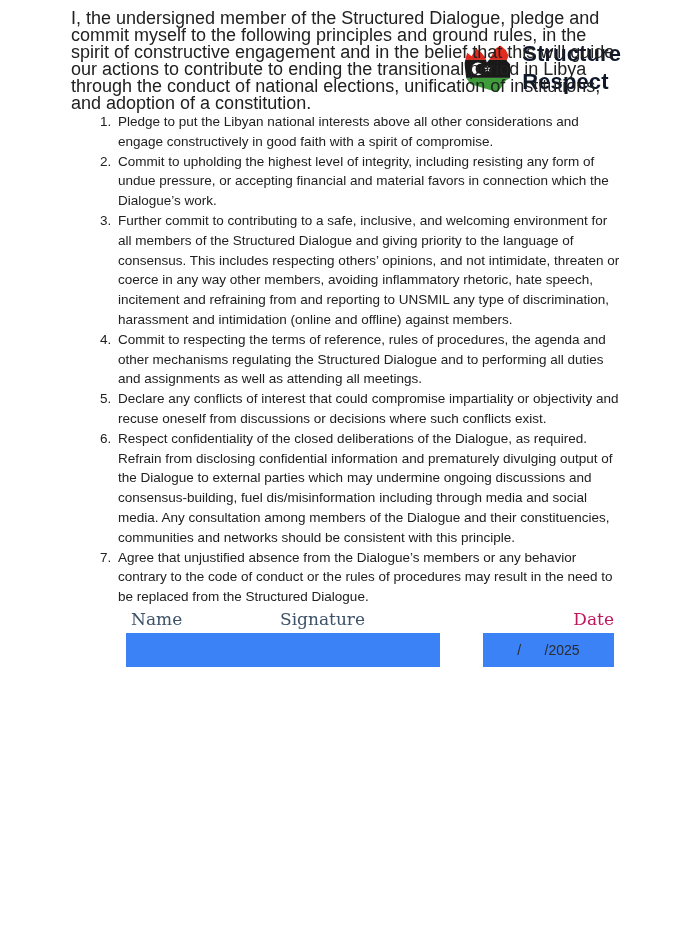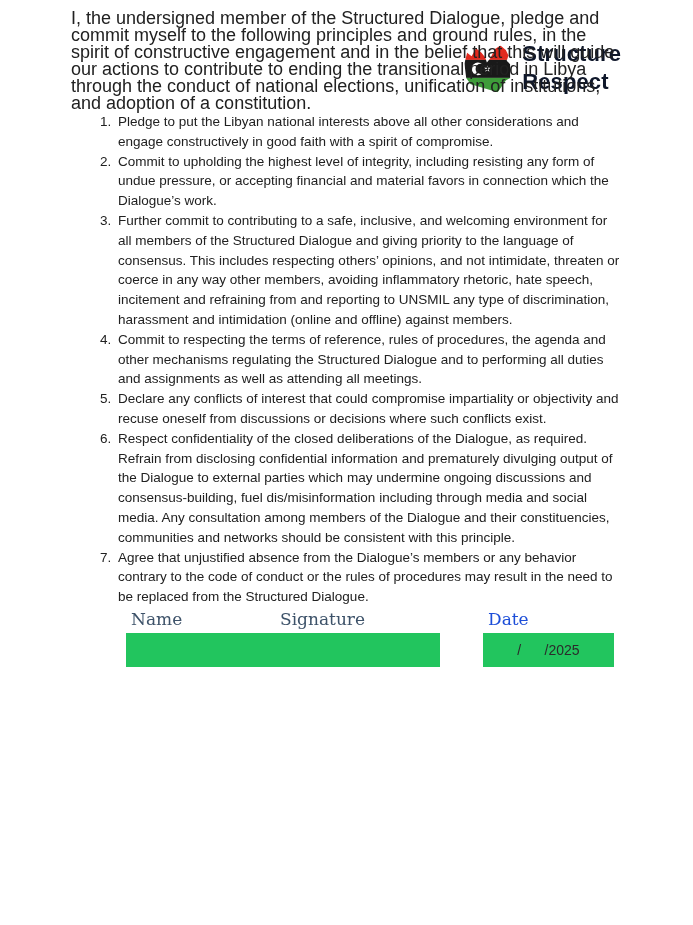--- a/index.html
+++ b/index.html
@@ -40,21 +40,21 @@
   
   .form-row { position:relative; height:72px; margin-top:2px; }
   .field { position:absolute; top:0; }
   .field-name      { left:44px;  width:155px;margin-left:11px; }
   .field-signature { left:204px; width:165px; }
   .field-date      { left:412px; width:131px; }
   .field-label {
     font-family:"DejaVu Serif", serif;
     font-size:17px; margin:0 0 4px 5px;
   }
-  .field-box { height:34px; background:#22c55e; }
+  .field-box { height:34px; background:#3b82f6; }
   .date-box {
     display:flex; align-items:center; justify-content:center;
     font-size:14px; color:#2b2b2b; white-space:pre;
   }
 </style>
 </head>
 <body>
 
 <div class="page">
 
@@ -99,21 +99,21 @@
     <div class="form-row">
       <div class="field field-name">
         <div class="field-label" style="color: rgb(61, 82, 105);">Name</div>
         <div class="field-box"></div>
       </div>
       <div class="field field-signature">
         <div class="field-label" style="color: rgb(61, 82, 105);">Signature</div>
         <div class="field-box"></div>
       </div>
       <div class="field field-date">
-        <div class="field-label" style="color: #1d4ed8;">Date</div>
+        <div class="field-label" style="color: #be185d; text-align: right;">Date</div>
         <div class="field-box date-box">
           <span>/      /2025</span>
         </div>
       </div>
     </div>
   </div>
 
 </div>
 
 </body></html>

